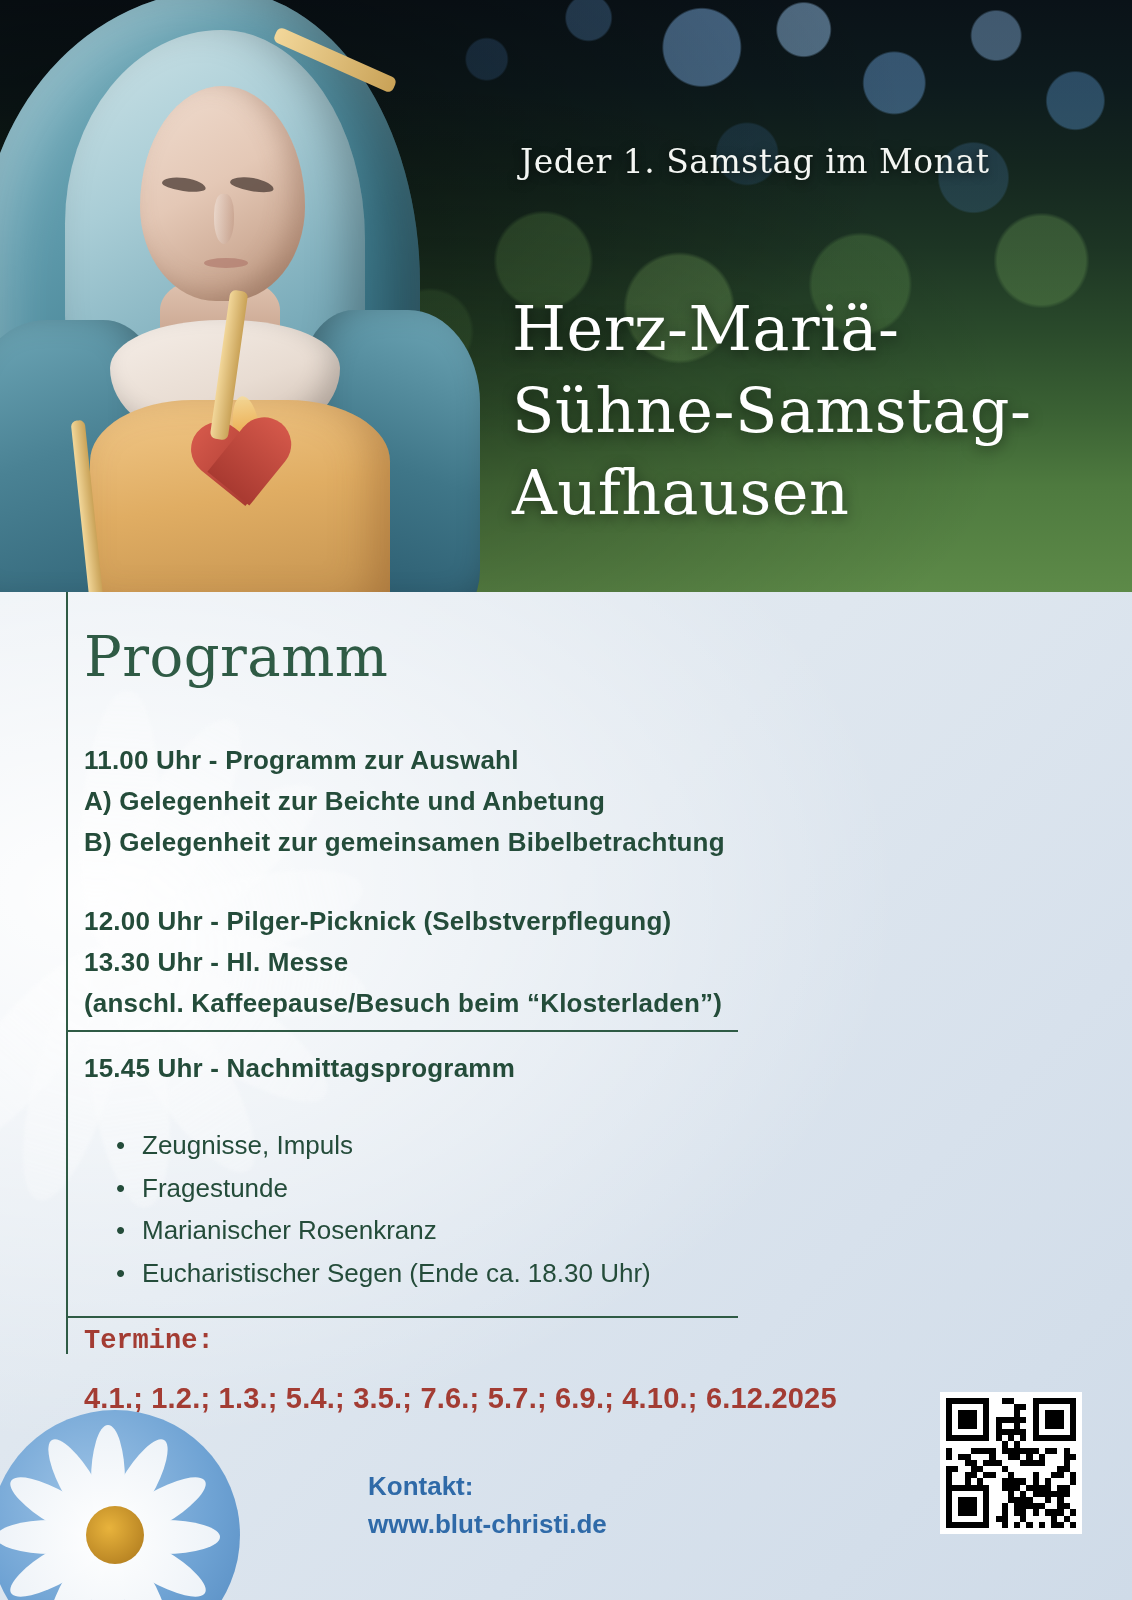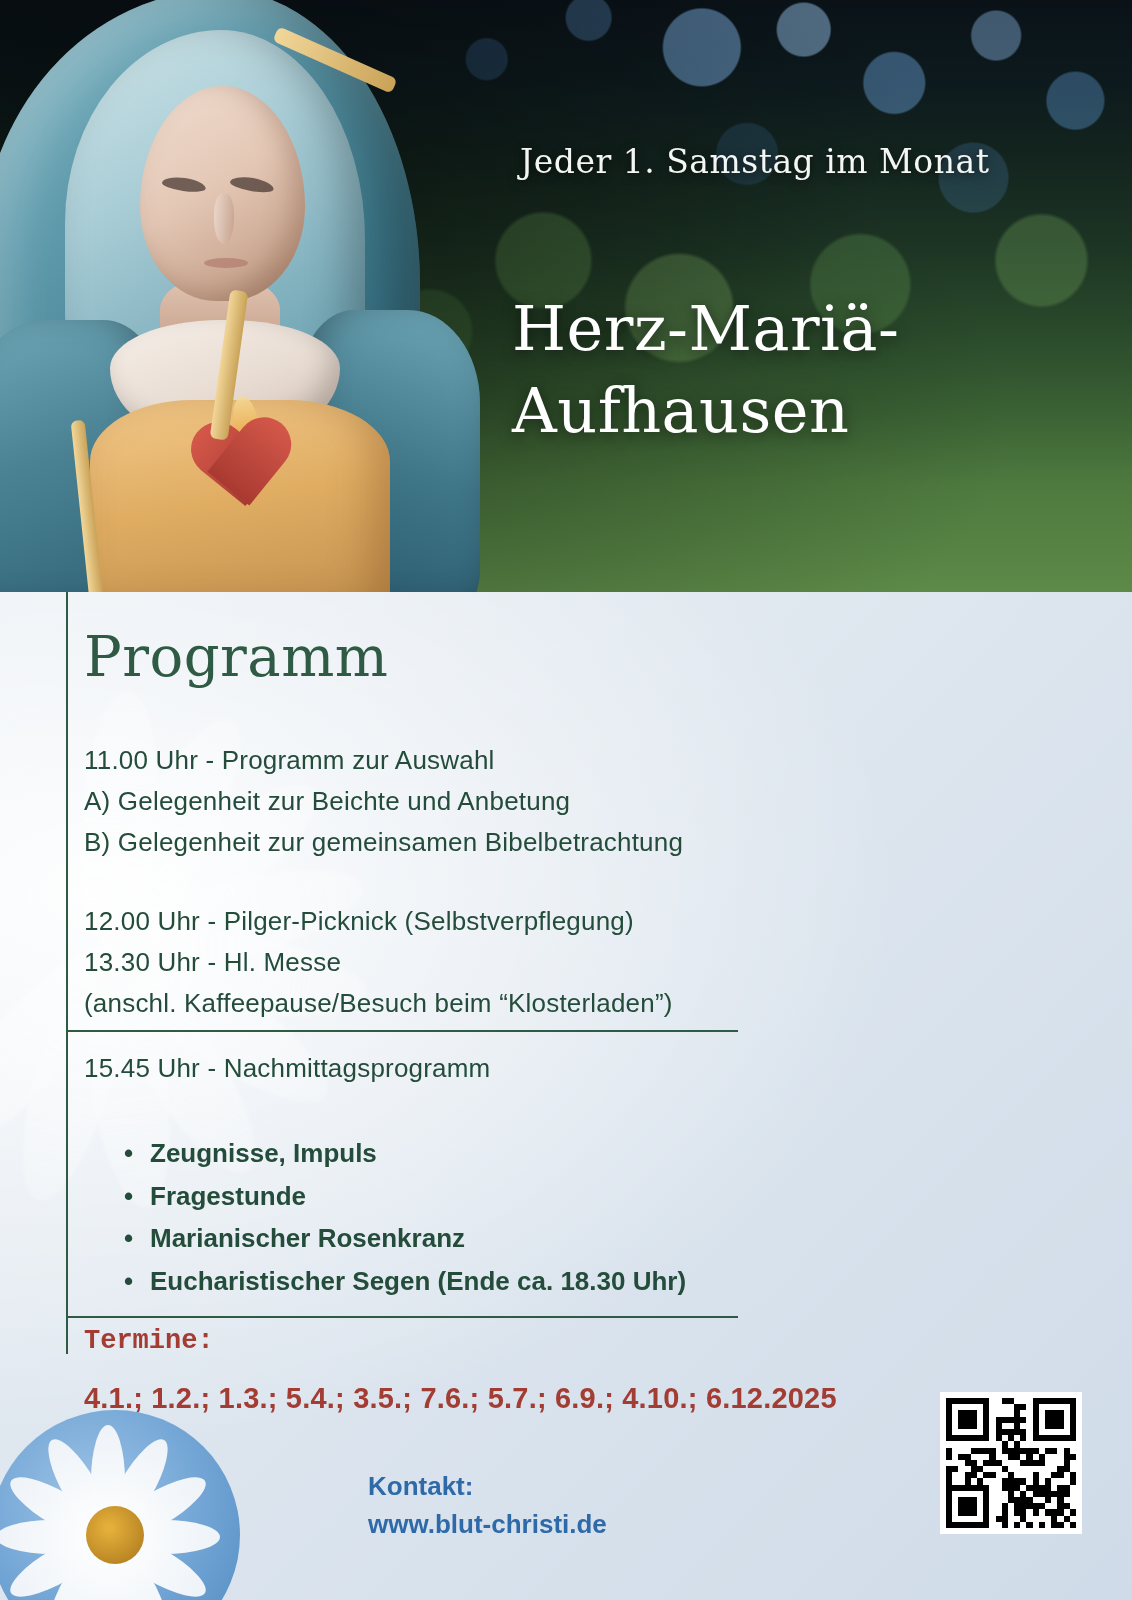--- a/index.html
+++ b/index.html
@@ -278,46 +278,46 @@
     left: 84px; top: 32px;
     font-family: "DejaVu Serif", serif;
     font-size: 56px;
     color: #2f5b45;
     letter-spacing: 0.5px;
   }
   .line-block {
     position: absolute;
     left: 84px;
     color: #244c3a;
-    font-weight: normal;
+    font-weight: bold;
     font-size: 26px;
     line-height: 1.58;
     letter-spacing: 0.2px;
   }
   #block1 { top: 148px; }
   #block2 { top: 309px; }
   #block3 { top: 456px; }
   .hr-sep {
     position: absolute;
     left: 66px;
     width: 672px;
     height: 2px;
     background: #2f5b45;
   }
   #sep1 { top: 438px; }
   #sep2 { top: 724px; }
   .bullets {
     position: absolute;
     left: 112px; top: 528px;
     color: #244c3a;
-    font-weight: bold;
+    font-weight: normal;
     font-size: 26px;
     line-height: 1.64;
     list-style: none;
-    margin: 12px;
+    margin: 4px;
     padding: 0;
   }
   .bullets li::before {
     content: "\2022";
     color: #244c3a;
     display: inline-block;
     width: 26px;
   }
   .termine-label {
     position: absolute;
@@ -389,20 +389,21 @@
       <div class="st-heart"></div>
       <div class="st-gold-1"></div>
       <div class="st-gold-2"></div>
       <div class="st-gold-3"></div>
     </div>
 
     <div class="hero-kicker">Jeder 1. Samstag im Monat</div>
 
     <div class="hero-title">
       <div>Herz-Mariä-</div>
+      <div>Sühne-Samstag-</div>
       <div>Aufhausen</div>
     </div>
   </div>
 
   <div class="body-area">
 
     <div class="petals">
       <div class="petal" style="transform: rotate(-86deg);"></div>
       <div class="petal" style="transform: rotate(-62deg);"></div>
       <div class="petal" style="transform: rotate(-38deg);"></div>

